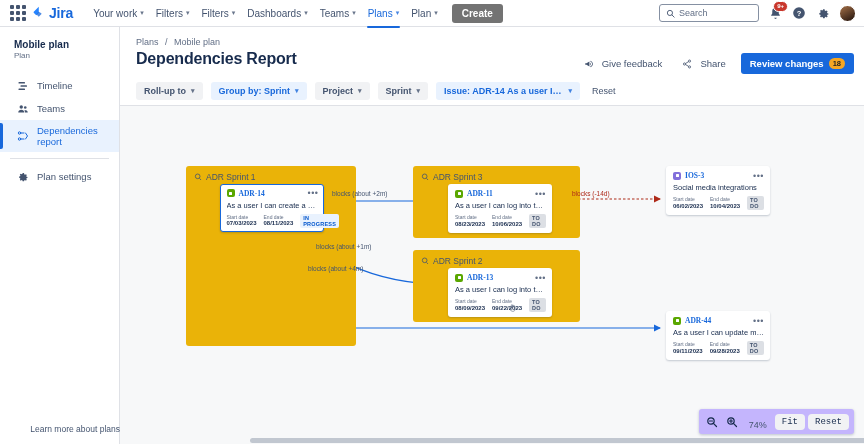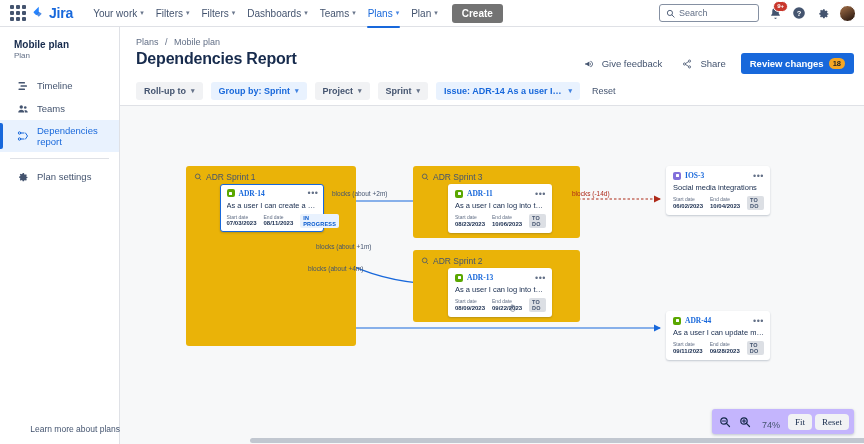--- a/index.html
+++ b/index.html
@@ -187,21 +187,21 @@
   .zoom-bar {
     position: absolute; right: 10px; bottom: 10px;
     background: #c4b5fd; border-radius: 3px; box-shadow: 0 1px 3px rgba(9,30,66,.25);
     display: flex; align-items: flex-end; gap: 3px; padding: 4px 5px;
   }
   .zoom-ico-btn { width: 17px; height: 17px; display: flex; align-items: center;
     justify-content: center; cursor: pointer; border-radius: 3px; color: #172B4D; }
   .zoom-level { font-size: 9px; color: #44546F; padding: 0 5px; min-width: 26px; text-align: center; }
   .zoom-txt-btn {
     font-size: 9px; color: #172B4D; background: #F1F2F4; border: none;
-    padding: 3px 7px; border-radius: 4px; cursor: pointer; font-family: Liberation Serif, serif;
+    padding: 3px 7px; border-radius: 4px; cursor: pointer; font-family: Liberation Mono, monospace;
   }
   .hscroll {
     position: absolute; left: 130px; bottom: 1px; width: 690px; height: 5px;
     background: #C1C7D0; border-radius: 3px;
   }
 </style>
 </head>
 <body>
 
 <div class="app">

